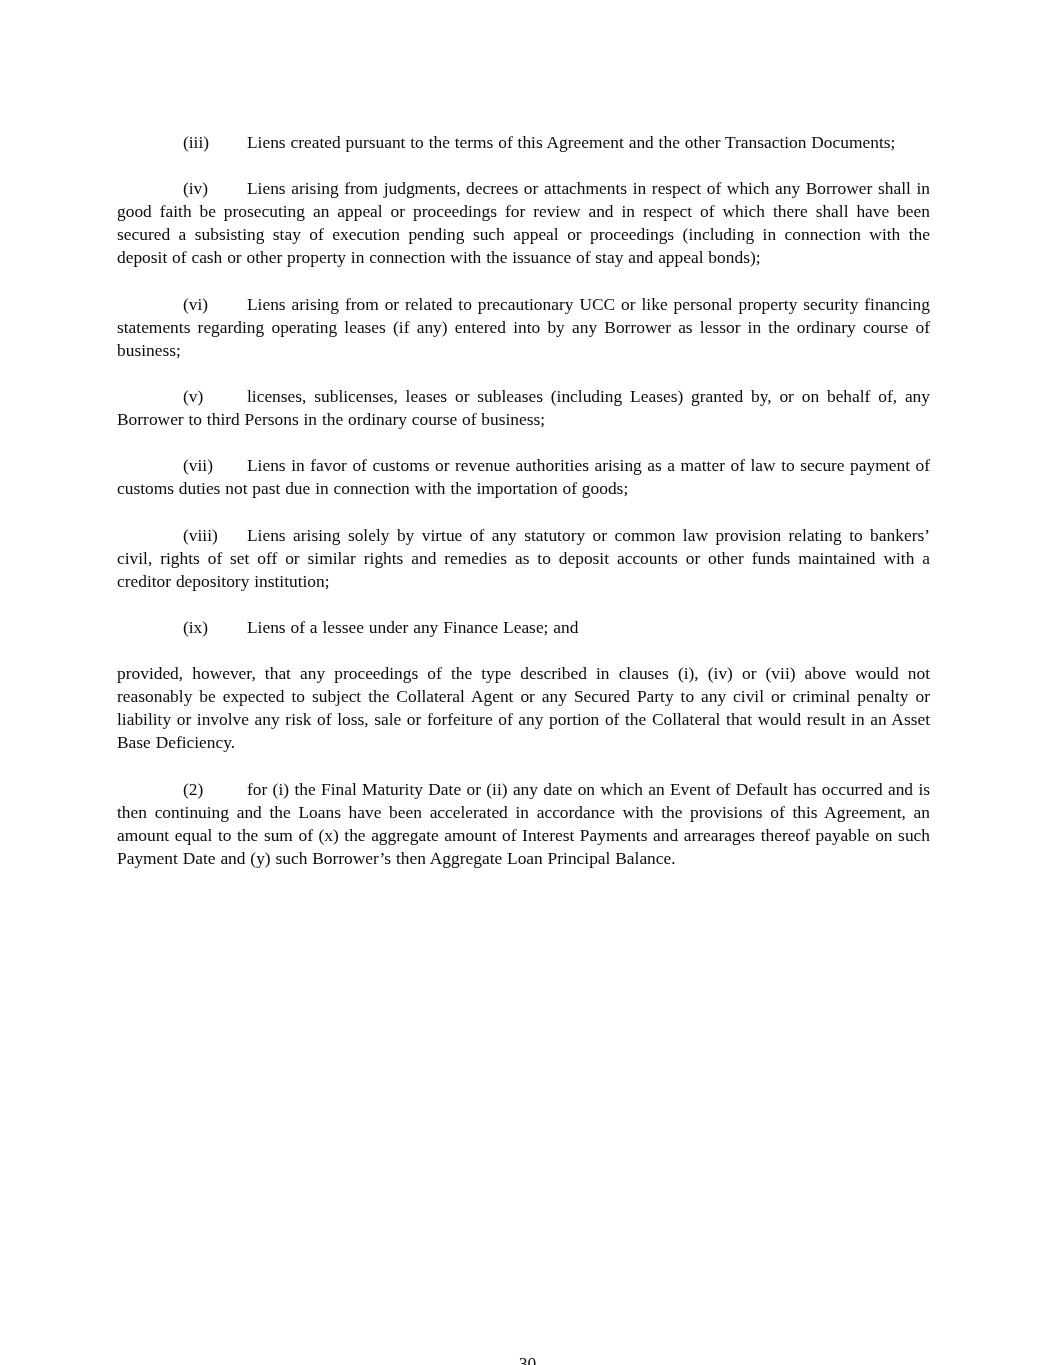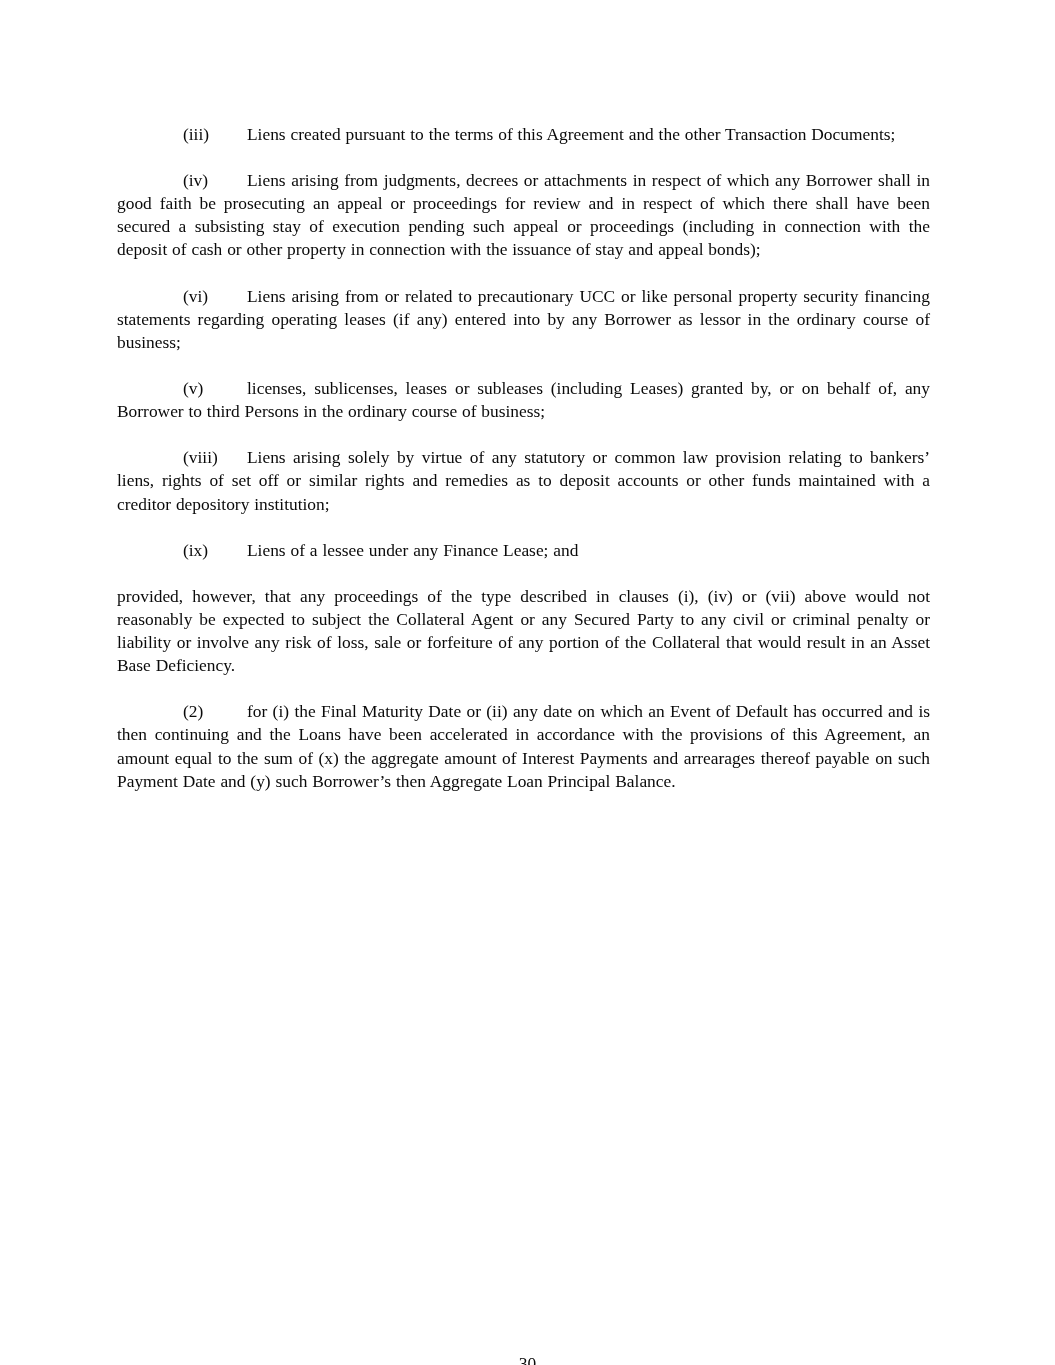--- a/index.html
+++ b/index.html
@@ -13,21 +13,21 @@
     height: 1365px;
     background: #ffffff;
     overflow: hidden;
     font-family: "Liberation Serif", "DejaVu Serif", serif;
     color: #0a0a0a;
     -webkit-font-smoothing: antialiased;
   }
   .content {
     position: absolute;
     left: 117px;
-    top: 123px;
+    top: 131px;
     width: 813px;
   }
   .para {
     margin: 0 0 23.1px 0;
     font-size: 17.4px;
     line-height: 23.1px;
     text-align: justify;
     word-spacing: 0.5px;
   }
   .para.indent {
@@ -64,22 +64,23 @@
   <div class="content">
 
     <p class="para indent"><span class="list-label">(iii)</span><span class="para-text">Liens created pursuant to the terms of this Agreement and the other Transaction Documents;</span></p>
 
     <p class="para indent"><span class="list-label">(iv)</span><span class="para-text">Liens arising from judgments, decrees or attachments in respect of which any Borrower shall in good faith be prosecuting an appeal or proceedings for review and in respect of which there shall have been secured a subsisting stay of execution pending such appeal or proceedings (including in connection with the deposit of cash or other property in connection with the issuance of stay and appeal bonds);</span></p>
 
     <p class="para indent"><span class="list-label">(vi)</span><span class="para-text">Liens arising from or related to precautionary UCC or like personal property security financing statements regarding operating leases (if any) entered into by any Borrower as lessor in the ordinary course of business;</span></p>
 
     <p class="para indent"><span class="list-label">(v)</span><span class="para-text">licenses, sublicenses, leases or subleases (including Leases) granted by, or on behalf of, any Borrower to third Persons in the ordinary course of business;</span></p>
 
+    <p class="para indent"><span class="list-label">(vii)</span><span class="para-text">Liens in favor of customs or revenue authorities arising as a matter of law to secure payment of customs duties not past due in connection with the importation of goods;</span></p>
 
-    <p class="para indent"><span class="list-label">(viii)</span><span class="para-text">Liens arising solely by virtue of any statutory or common law provision relating to bankers’ liens, rights of set off or similar rights and remedies as to deposit accounts or other funds maintained with a creditor depository institution;</span></p>
+    <p class="para indent"><span class="list-label">(viii)</span><span class="para-text">Liens arising solely by virtue of any statutory or common law provision relating to bankers’ civil, rights of set off or similar rights and remedies as to deposit accounts or other funds maintained with a creditor depository institution;</span></p>
 
     <p class="para indent"><span class="list-label">(ix)</span><span class="para-text">Liens of a lessee under any Finance Lease; and</span></p>
 
 
     <p class="para no-indent"><span class="para-text">provided, however, that any proceedings of the type described in clauses (i), (iv) or (vii) above would not reasonably be expected to subject the Collateral Agent or any Secured Party to any civil or criminal penalty or liability or involve any risk of loss, sale or forfeiture of any portion of the Collateral that would result in an Asset Base Deficiency.</span></p>
 
 
 
     <p class="para indent"><span class="list-label">(2)</span><span class="para-text">for (i) the Final Maturity Date or (ii) any date on which an Event of Default has occurred and is then continuing and the Loans have been accelerated in accordance with the provisions of this Agreement, an amount equal to the sum of (x) the aggregate amount of Interest Payments and arrearages thereof payable on such Payment Date and (y) such Borrower’s then Aggregate Loan Principal Balance.</span></p>
 

